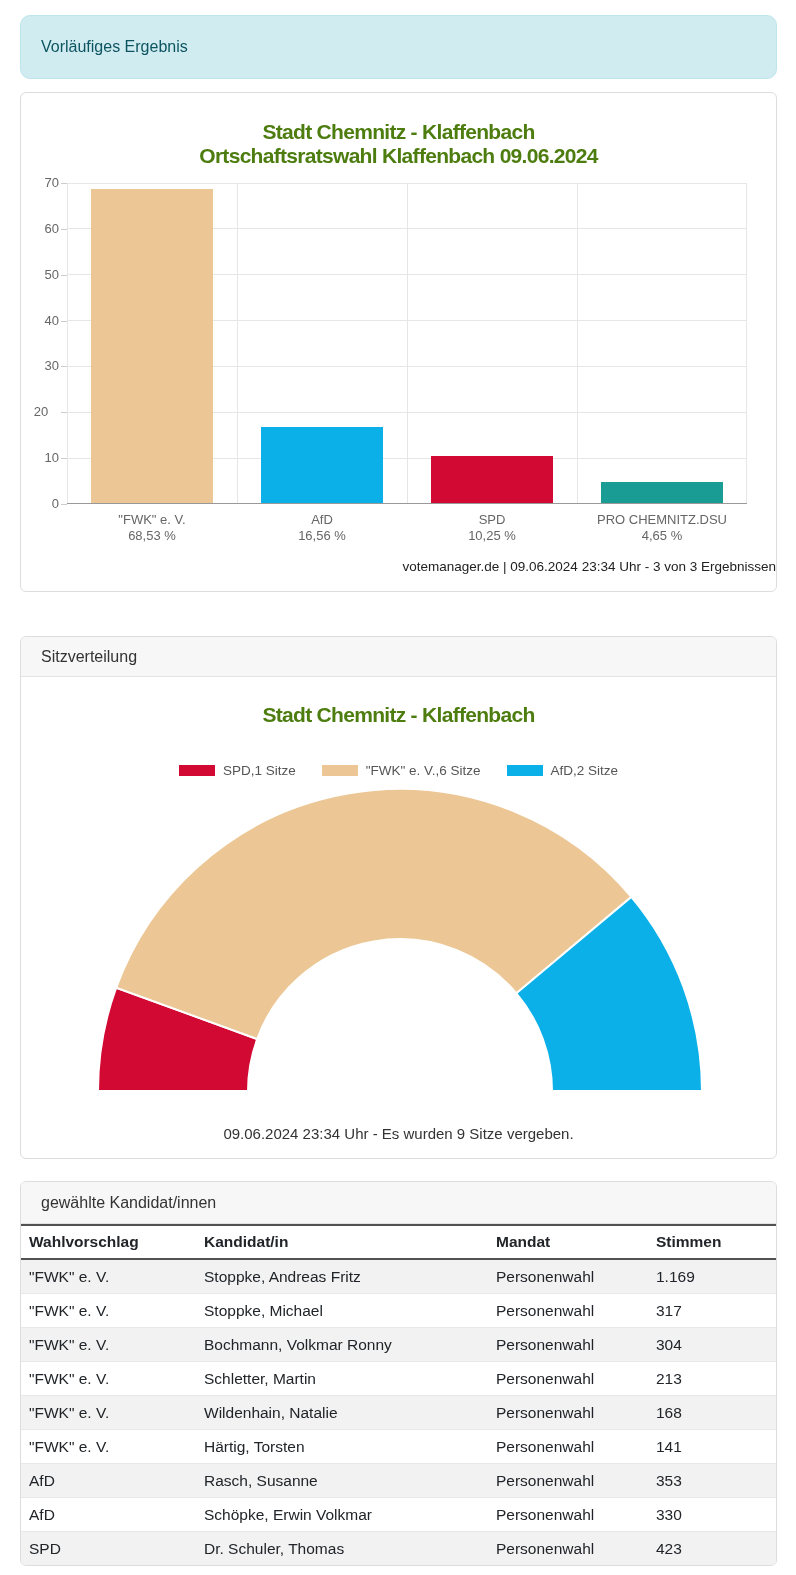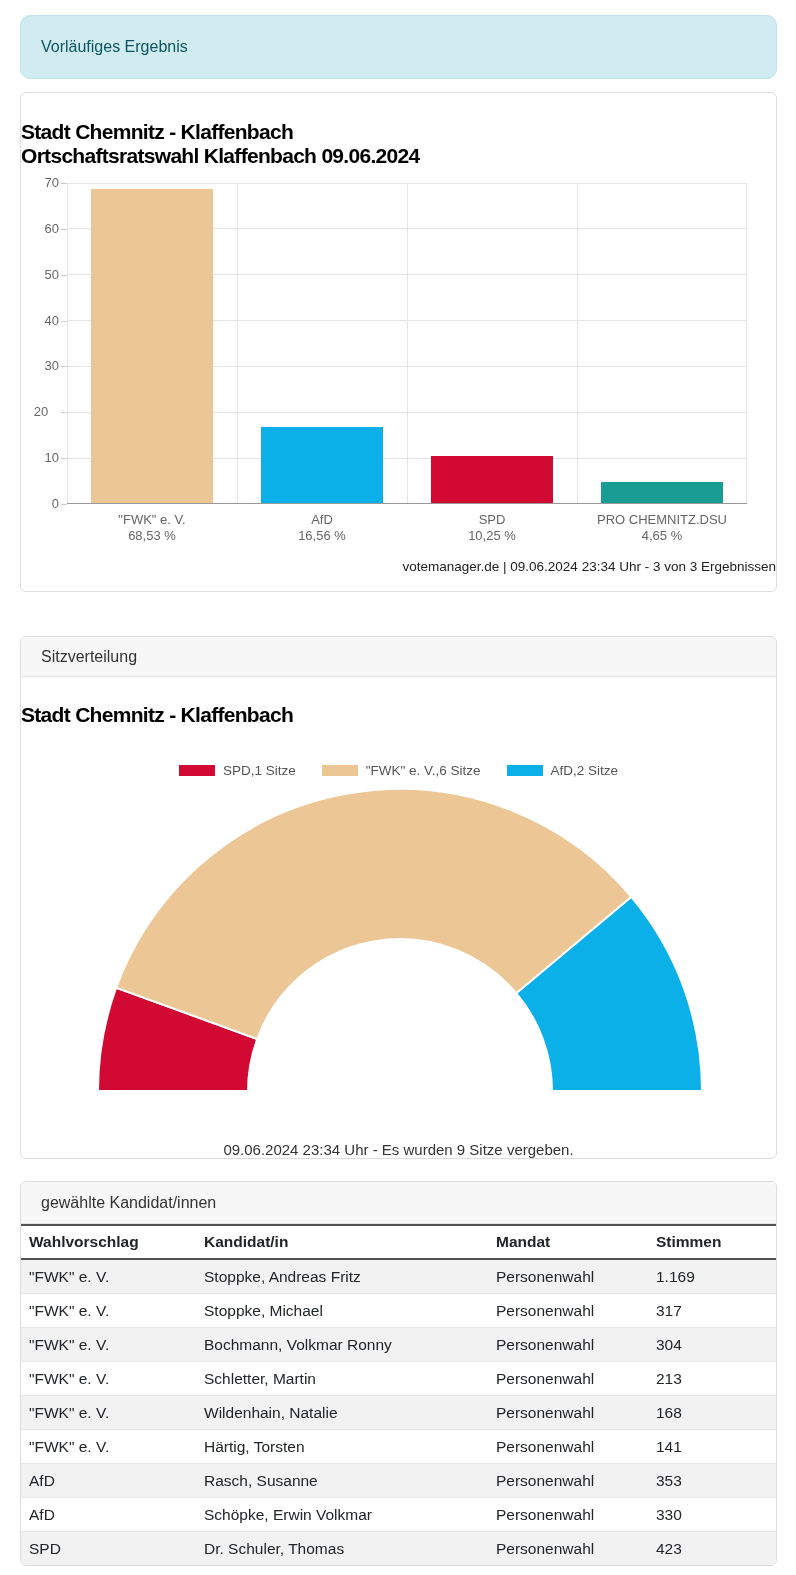--- a/index.html
+++ b/index.html
@@ -11,40 +11,40 @@
 
   .card{position:relative;margin-left:20px;margin-right:19px;border:1px solid #ddd;border-radius:6px;background:#fff;overflow:hidden}
   #card-bars{margin-top:13px;height:500px}
   #card-seats{margin-top:44px;height:523px}
   #card-table{margin-top:22px}
 
   .card-header{height:40px;background:#f7f7f7;border-bottom:1px solid #e3e3e3;display:flex;align-items:center;
                padding:0 20px;font-size:16px;color:#333}
   #card-table .card-header{height:42px}
 
-  .hc-title{position:absolute;left:0;width:100%;text-align:left;font-weight:bold;font-size:21px;
-            letter-spacing:-0.7px;color:#000000;line-height:24px;white-space:nowrap}
+  .hc-title{position:absolute;left:0;width:100%;text-align:center;font-weight:bold;font-size:21px;
+            letter-spacing:-0.7px;color:#4d7c0f;line-height:24px;white-space:nowrap}
   #bar-title1{top:27px} #bar-title2{top:51px}
   #seat-title1{top:66px} #seat-title2{top:90px}
 
   .plot{position:absolute;left:46px;top:90px;width:680px;height:321px;border-bottom:1px solid #999}
   .hgrid{position:absolute;left:0;width:100%;height:1px;background:#e6e6e6}
   .vgrid{position:absolute;top:0;width:1px;height:100%;background:#e6e6e6}
   .bar{position:absolute;bottom:0}
   .ylab{position:absolute;width:36px;text-align:right;font-size:13px;color:#666;line-height:16px}
   .ytick{position:absolute;width:6px;height:1px;background:#ccc}
   .xlab{position:absolute;top:419px;width:170px;text-align:center;font-size:13px;color:#666;line-height:16px}
   .chart-footer{position:absolute;top:466px;left:0;width:100%;text-align:right;font-size:13.5px;color:#222}
 
   .legend{position:absolute;top:126px;left:0;width:100%;display:flex;justify-content:center;align-items:center;
           gap:26px;font-size:13.5px;color:#555}
   .legend-item{display:flex;align-items:center;gap:8px}
   .swatch{width:36px;height:11px;display:inline-block}
   #seat-svg{position:absolute;left:0;top:151px;overflow:visible}
-  .seat-caption{position:absolute;top:504px;left:0;width:100%;text-align:center;font-size:15px;color:#333}
+  .seat-caption{position:absolute;top:488px;left:0;width:100%;text-align:center;font-size:15px;color:#333}
 
   table{width:100%;border-collapse:collapse;font-size:15.5px;color:#212529;table-layout:fixed}
   th{text-align:left;font-weight:bold;padding:6px 8px;line-height:20px;
      border-top:2px solid #515151;border-bottom:2px solid #515151}
   td{padding:6.5px 8px;line-height:20px;border-top:1px solid #e8e8e8;overflow:hidden;white-space:nowrap}
   tbody tr:first-child td{border-top:none}
   tbody tr:nth-child(odd) td{background:#f2f2f2}
 </style>
 </head>
 <body>

